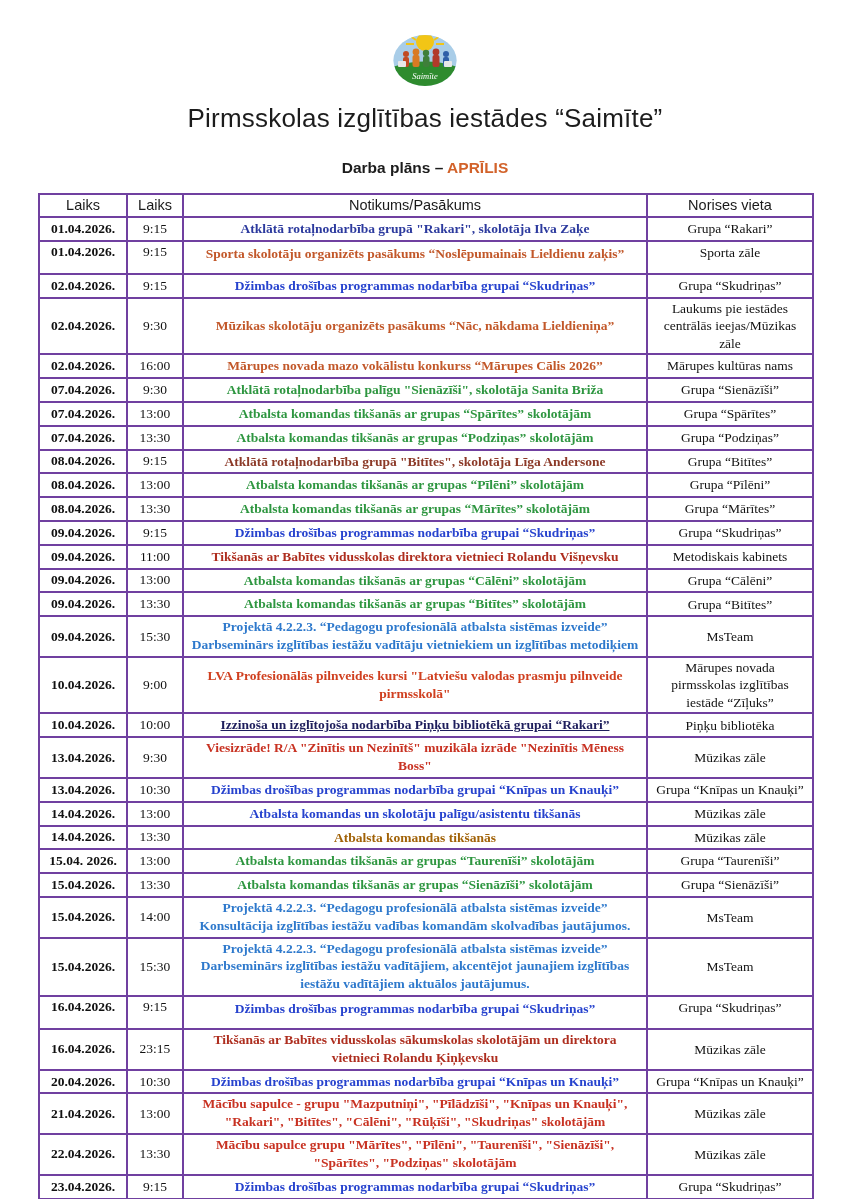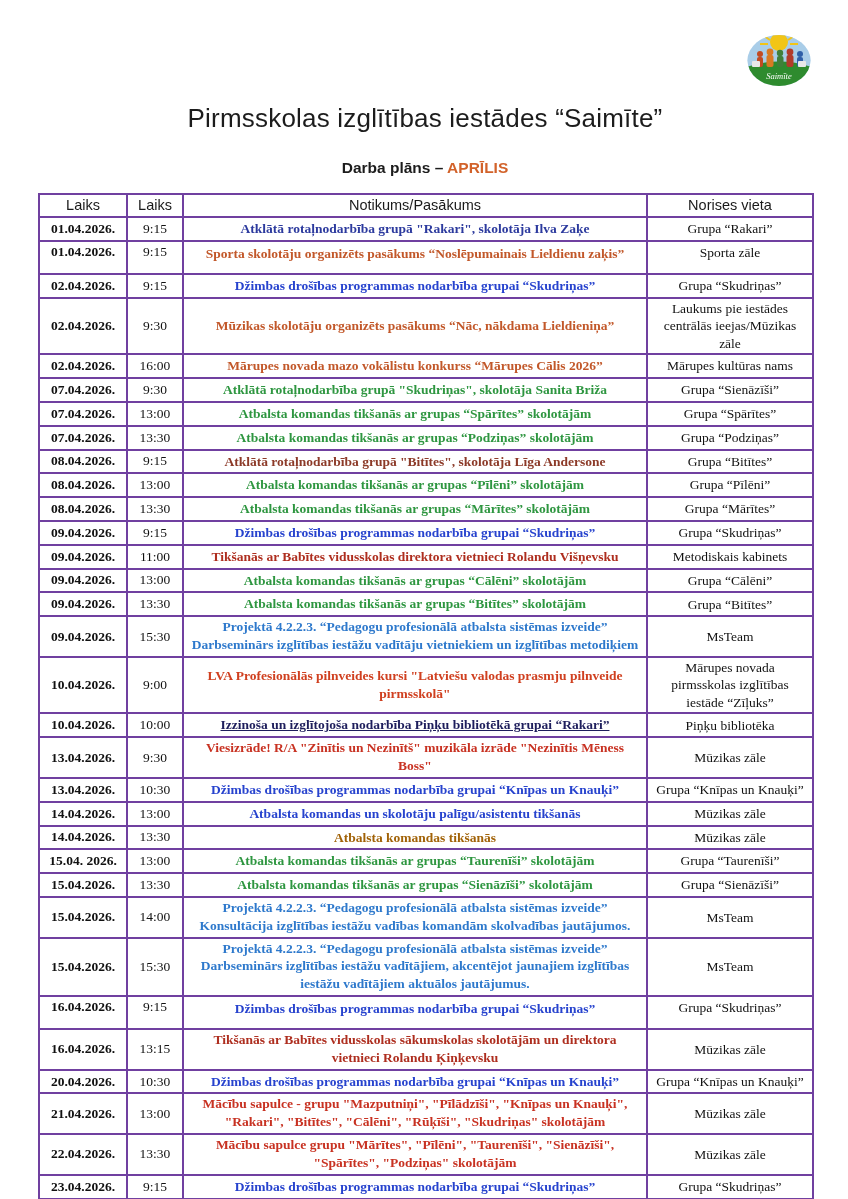--- a/index.html
+++ b/index.html
@@ -2,21 +2,21 @@
 <html style="--border: #7040A0; --accent: #D2622A;"><head>
 <meta charset="utf-8">
 <style>
   :root { --border:#7040A0; --accent:#D2622A; }
   * { box-sizing:border-box; margin:0; padding:0; }
   html,body { background:#ffffff; }
   body { width:848px; min-height:1199px; font-family:"Liberation Serif", serif; color:#111; }
   .page { width:848px; padding:34px 36px 20px 38px; position:relative; }
 
   
-  .logo-wrap { text-align:right; margin-bottom:12px; }
+  .logo-wrap { text-align:center; margin-bottom:12px; }
   .title { text-align:center; font-family:"Liberation Sans", sans-serif; font-size:26px; color:#1c1c1c; letter-spacing:.2px; }
   .subtitle { text-align:center; font-family:"Liberation Sans", sans-serif; font-size:15.5px; font-weight:bold; color:#1c1c1c; margin-top:25px; margin-bottom:16px; }
   .subtitle .month { color:var(--accent); }
 
   
   table.plan { border-collapse:collapse; table-layout:fixed; width:774px; }
   table.plan th, table.plan td { border:2px solid var(--border); vertical-align:middle; }
   table.plan th {
     font-family:"Liberation Sans", sans-serif; font-weight:normal; font-size:14.5px;
     padding:2px 2px 3px; text-align:center; color:#1a1a1a;
@@ -118,21 +118,21 @@
   </tr>
         <tr>
     <td class="c-date">02.04.2026.</td>
     <td class="c-time">16:00</td>
     <td class="c-event"><span style="color: rgb(194, 88, 42);">Mārupes novada mazo vokālistu konkurss “Mārupes Cālis 2026”</span></td>
     <td class="c-loc">Mārupes kultūras nams</td>
   </tr>
         <tr>
     <td class="c-date">07.04.2026.</td>
     <td class="c-time">9:30</td>
-    <td class="c-event"><span style="color: rgb(46, 150, 64);">Atklātā rotaļnodarbība grupā "Skudriņas", skolotāja Sanita Briža</span></td>
+    <td class="c-event"><span style="color: rgb(46, 150, 64);">Atklātā rotaļnodarbība palīgu "Sienāzīši", skolotāja Sanita Briža</span></td>
     <td class="c-loc">Grupa “Sienāzīši”</td>
   </tr>
         <tr>
     <td class="c-date">07.04.2026.</td>
     <td class="c-time">13:00</td>
     <td class="c-event"><span style="color: rgb(46, 150, 64);">Atbalsta komandas tikšanās ar grupas “Spārītes” skolotājām</span></td>
     <td class="c-loc">Grupa “Spārītes”</td>
   </tr>
         <tr>
     <td class="c-date">07.04.2026.</td>
@@ -252,21 +252,21 @@
     <td class="c-loc">MsTeam</td>
   </tr>
         <tr class="tall">
     <td class="c-date">16.04.2026.</td>
     <td class="c-time">9:15</td>
     <td class="c-event"><span style="color: rgb(39, 67, 206);">Džimbas drošības programmas nodarbība  grupai “Skudriņas”</span></td>
     <td class="c-loc">Grupa “Skudriņas”</td>
   </tr>
         <tr>
     <td class="c-date">16.04.2026.</td>
-    <td class="c-time">13:15</td>
+    <td class="c-time">23:15</td>
     <td class="c-event"><span style="color: rgb(174, 46, 31);">Tikšanās ar Babītes vidusskolas sākumskolas skolotājām un direktora vietnieci Rolandu Ķiņķevsku</span></td>
     <td class="c-loc">Mūzikas zāle</td>
   </tr>
         <tr>
     <td class="c-date">20.04.2026.</td>
     <td class="c-time">10:30</td>
     <td class="c-event"><span style="color: rgb(39, 67, 206);">Džimbas drošības programmas nodarbība  grupai “Knīpas un Knauķi”</span></td>
     <td class="c-loc">Grupa “Knīpas un Knauķi”</td>
   </tr>
         <tr>

